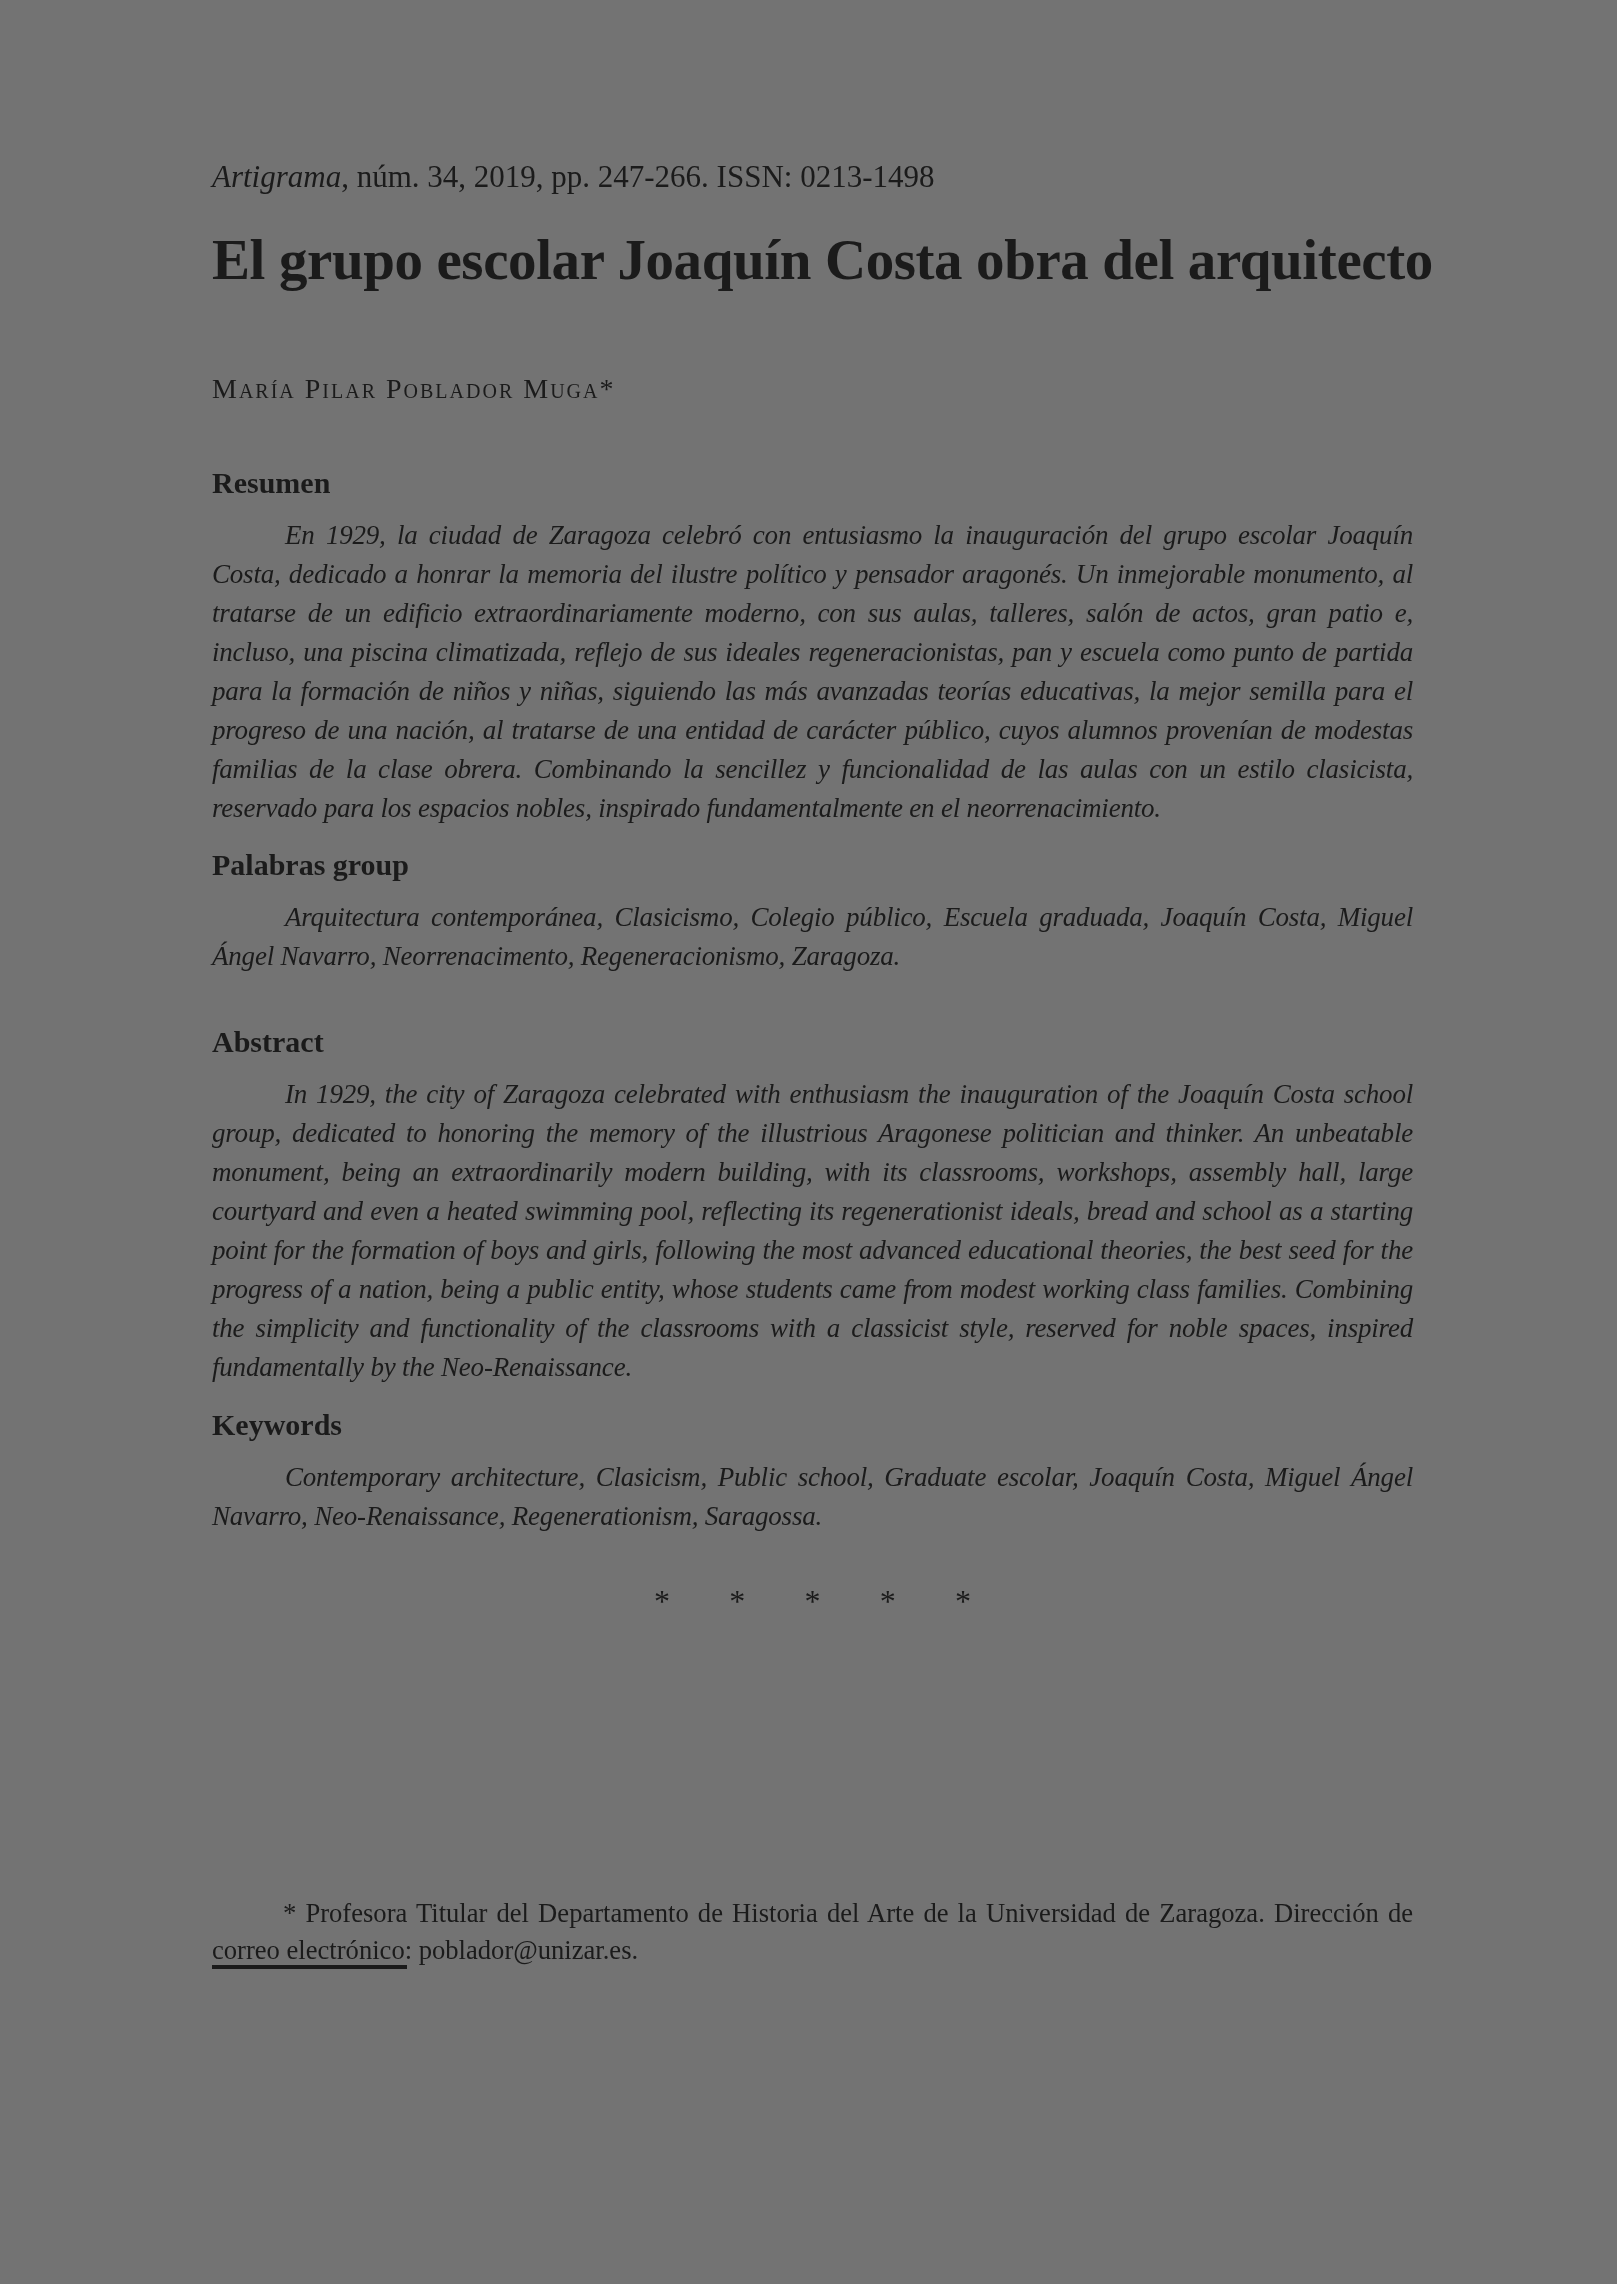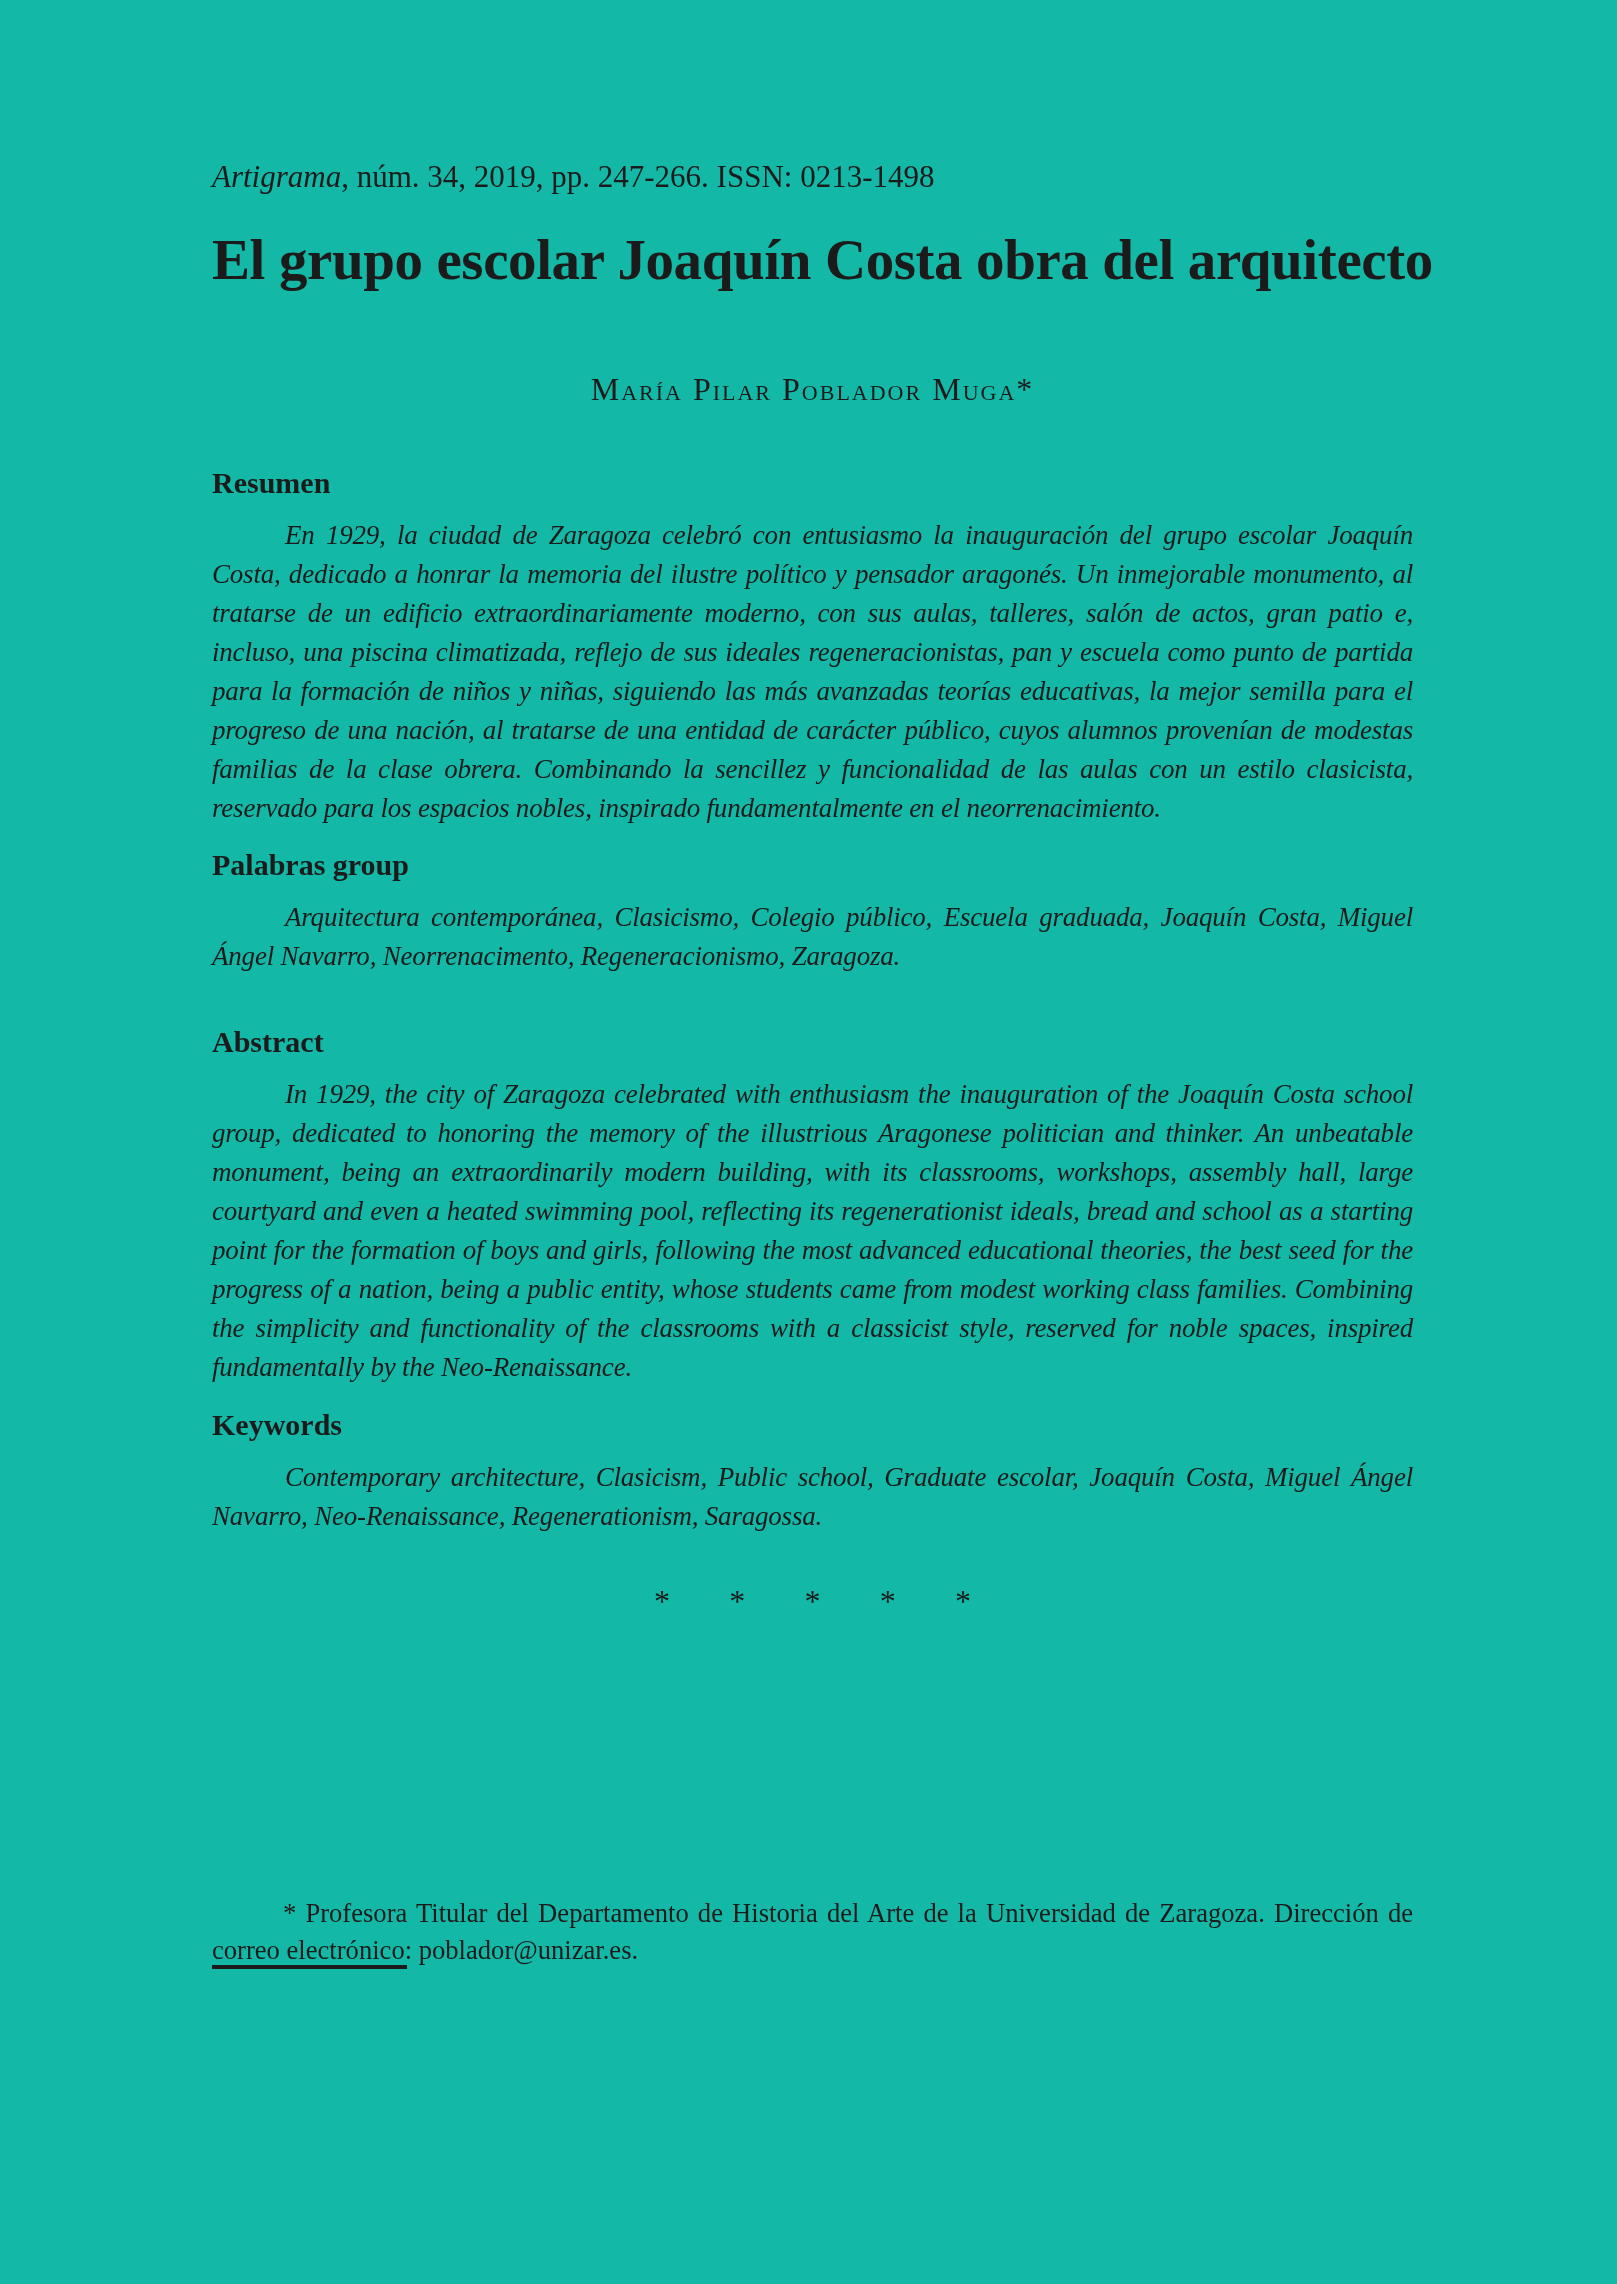--- a/index.html
+++ b/index.html
@@ -3,21 +3,21 @@
 <meta charset="utf-8">
 <style>
   * { margin: 0; padding: 0; box-sizing: border-box; }
   html, body { background: #ffffff; }
   body { font-family: "Liberation Serif", "DejaVu Serif", serif; }
 
   .page {
     position: relative;
     width: 1618px;
     height: 2284px;
-    background: #14b8a6;
+    background: #737373;
     color: #1b1b1b;
     overflow: hidden;
   }
 
   .content {
     position: absolute;
     top: 158px;
     left: 212px;
     width: 1201px;
   }
@@ -33,23 +33,23 @@
   .article-title {
     font-size: 57px;
     font-weight: bold;
     line-height: 56px;
     letter-spacing: -0.4px;
     margin-bottom: 81px;
   }
   .article-title .line { display: block; white-space: nowrap; }
 
   .author-line {
-    text-align: center;
+    text-align: left;
     font-variant: small-caps;
-    font-size: 32px;
+    font-size: 28px;
     line-height: 40px;
     letter-spacing: 2px;
     margin-bottom: 56px;
   }
 
   .section-heading {
     font-size: 30px;
     font-weight: bold;
     line-height: 35px;
     margin-bottom: 16px;

